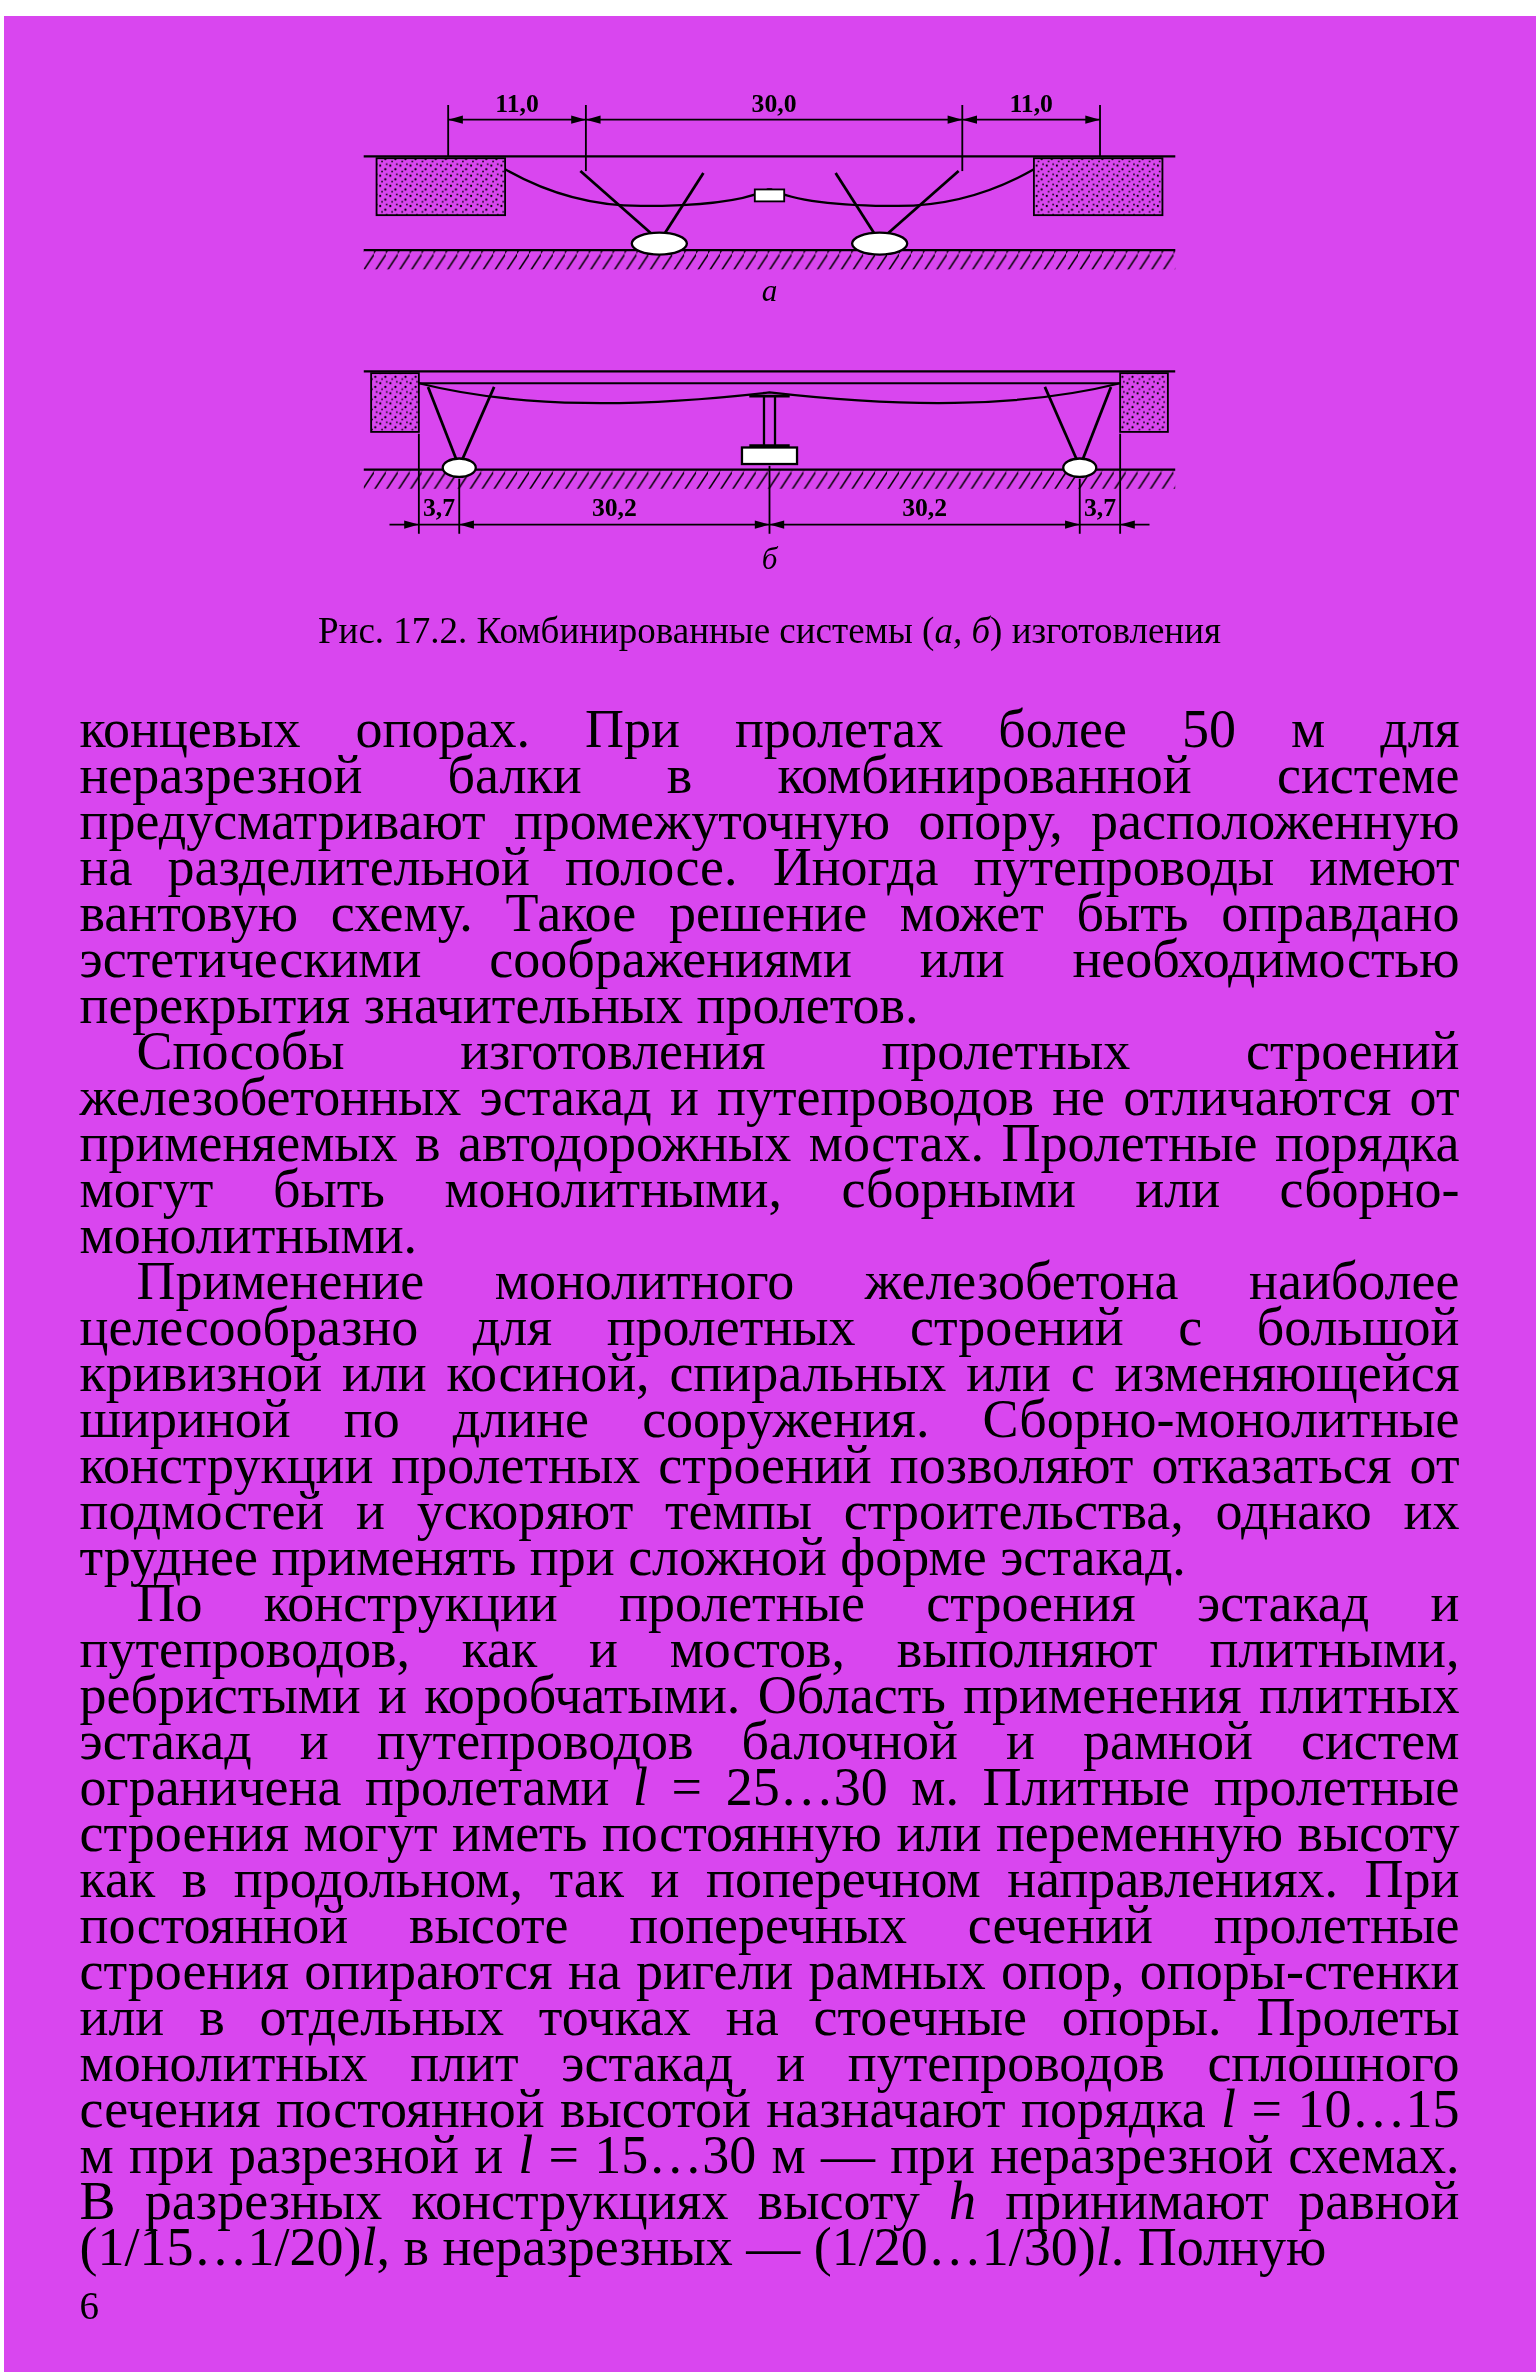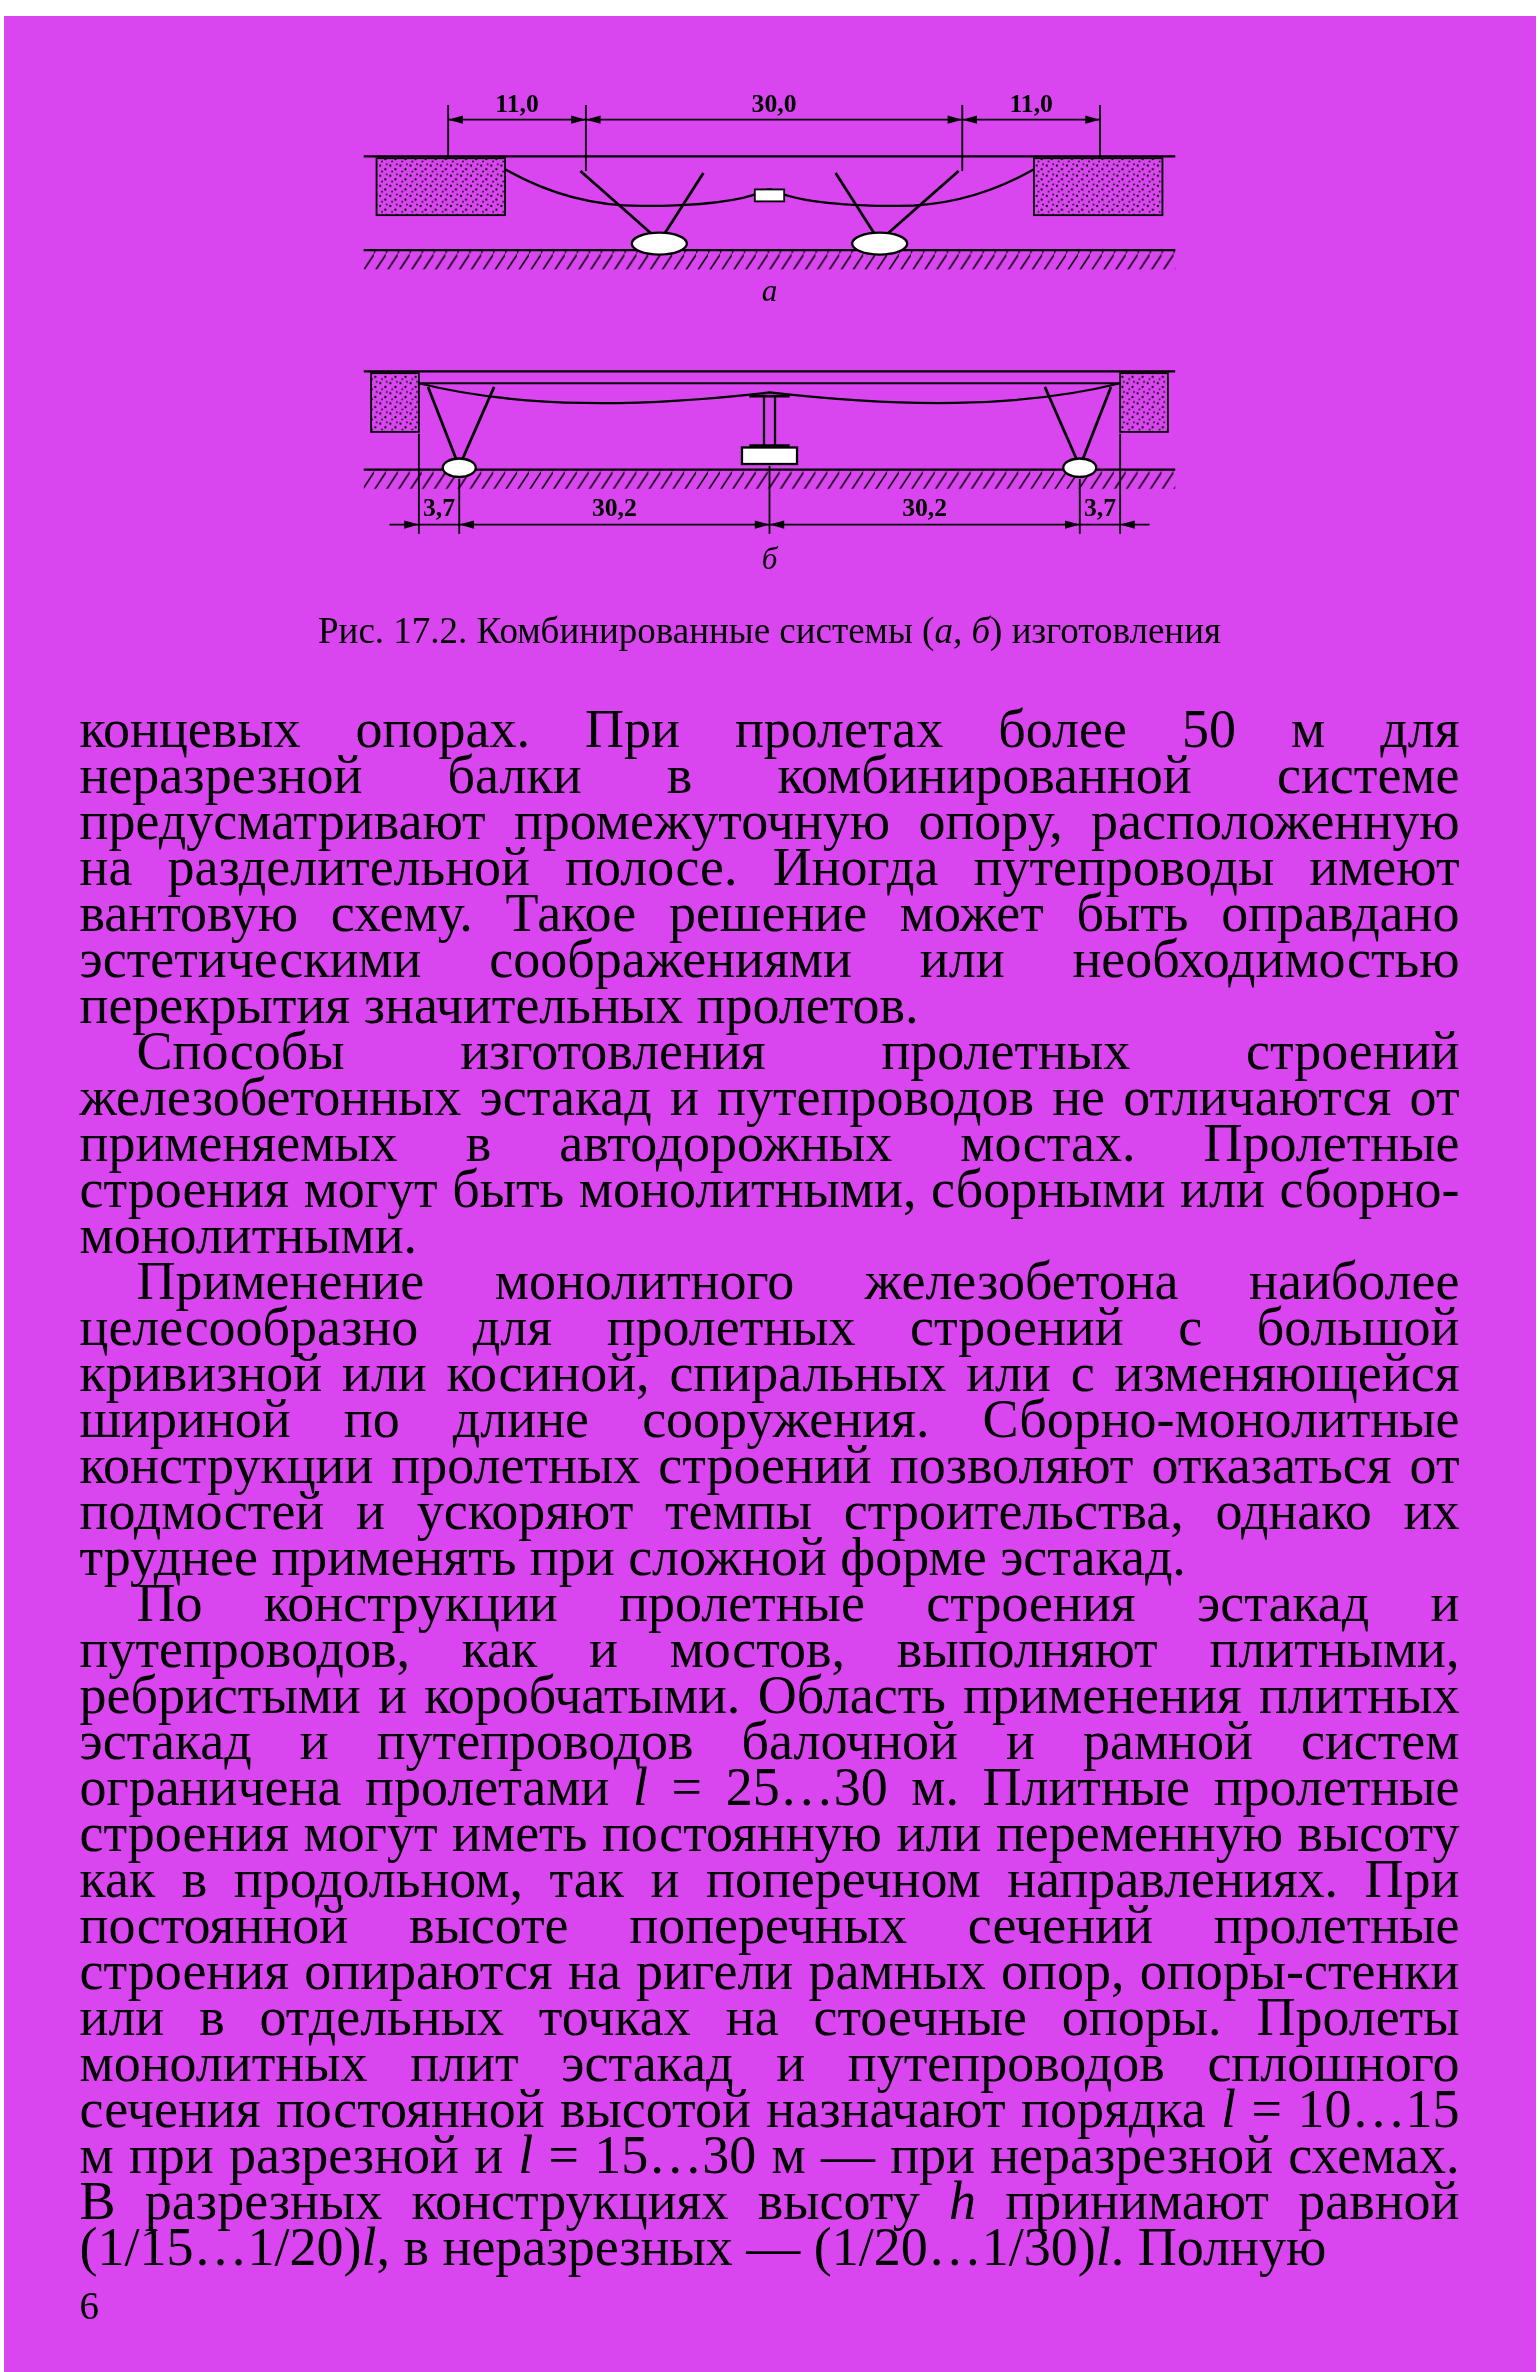--- a/index.html
+++ b/index.html
@@ -179,20 +179,20 @@
 
         <text x="470" y="260" font-family="'Liberation Serif', serif" font-size="34" font-style="italic" text-anchor="middle" fill="#000">б</text>
       </svg>
     </div>
 
     <figcaption class="caption"><span>Рис. 17.2. Комбинированные системы (</span><i>а, б</i><span>) изготовления</span></figcaption>
   </figure>
 
   <main class="body-text">
       <p class="para"><span>концевых опорах. При пролетах более 50 м для неразрезной балки в комбинированной системе предусматривают промежуточную опору, расположенную на разделительной полосе. Иногда путепроводы имеют вантовую схему. Такое решение может быть оправдано эстетическими соображениями или необходимостью перекрытия значительных пролетов.</span></p>
-      <p class="para indent"><span>Способы изготовления пролетных строений железобетонных эстакад и путепроводов не отличаются от применяемых в автодорожных мостах. Пролетные строения могут быть монолитными, сборными или сборно-монолитными.</span></p>
+      <p class="para indent"><span>Способы изготовления пролетных строений железобетонных эстакад и путепроводов не отличаются от применяемых в автодорожных мостах. Пролетные порядка могут быть монолитными, сборными или сборно-монолитными.</span></p>
       <p class="para indent"><span>Применение монолитного железобетона наиболее целесообразно для пролетных строений с большой кривизной или косиной, спиральных или с изменяющейся шириной по длине сооружения. Сборно-монолитные конструкции пролетных строений позволяют отказаться от подмостей и ускоряют темпы строительства, однако их труднее применять при сложной форме эстакад.</span></p>
       <p class="para indent"><span>По конструкции пролетные строения эстакад и путепроводов, как и мостов, выполняют плитными, ребристыми и коробчатыми. Область применения плитных эстакад и путепроводов балочной и рамной систем ограничена пролетами </span><i>l</i><span> = 25…30 м. Плитные пролетные строения могут иметь постоянную или переменную высоту как в продольном, так и поперечном направлениях. При постоянной высоте поперечных сечений пролетные строения опираются на ригели рамных опор, опоры-стенки или в отдельных точках на стоечные опоры. Пролеты монолитных плит эстакад и путепроводов сплошного сечения постоянной высотой назначают порядка </span><i>l</i><span> = 10…15 м при разрезной и </span><i>l</i><span> = 15…30 м — при неразрезной схемах. В разрезных конструкциях высоту </span><i>h</i><span> принимают равной (1/15…1/20)</span><i>l</i><span>, в неразрезных — (1/20…1/30)</span><i>l</i><span>. Полную</span></p>
     </main>
 
   <div class="page-number">6</div>
 </div>
 
 
 </body></html>

